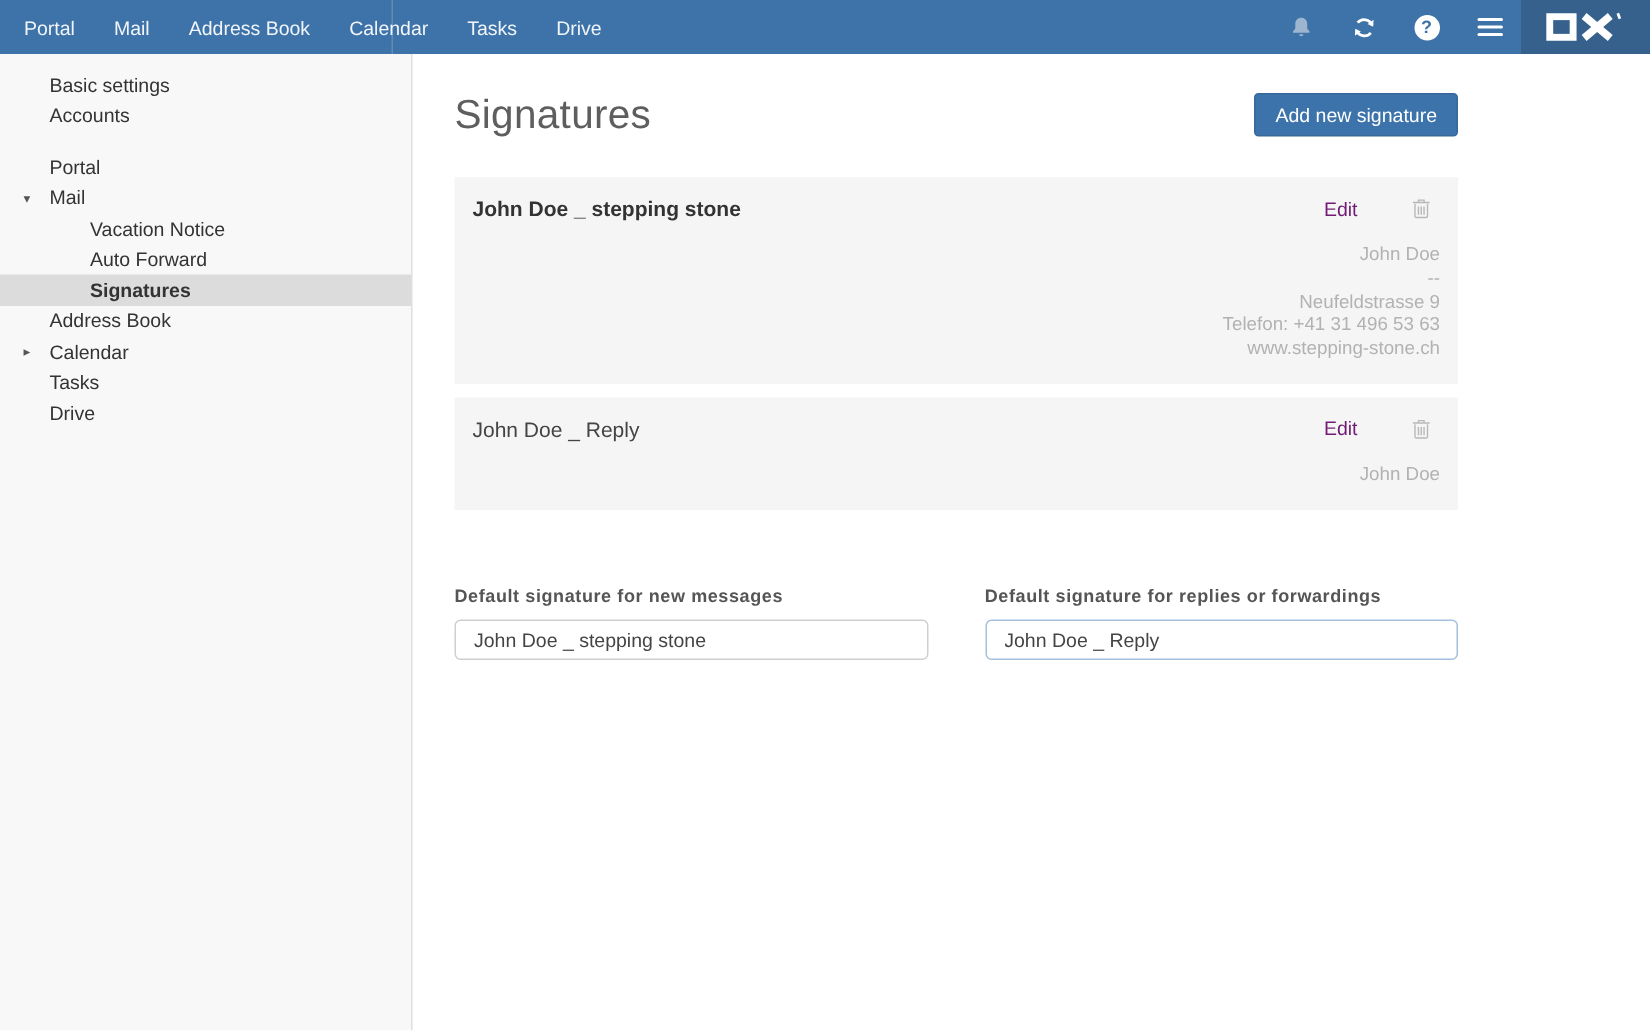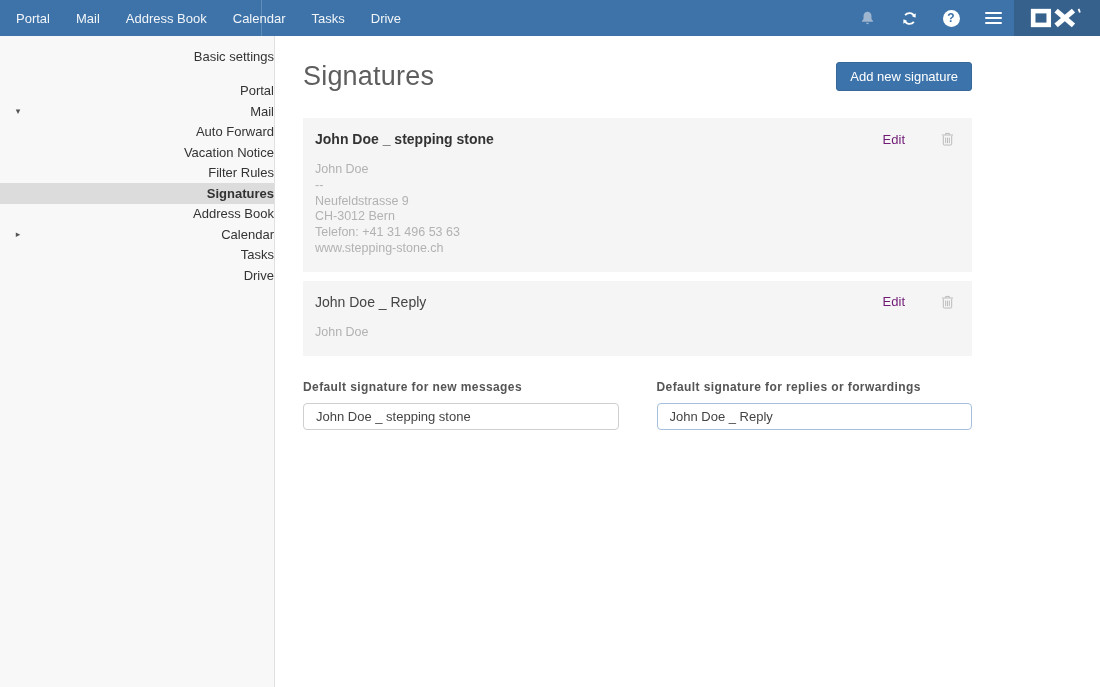--- a/index.html
+++ b/index.html
@@ -42,21 +42,21 @@
   
   .shell { display:flex; height:651px; }
 
   
   .sidebar {
     width:275px; background:#f8f8f8; border-right:1px solid #e0e0e0;
     padding-top:10px; font-size:13px; color:#333; flex-shrink:0;
   }
   .side-item {
     height:20.5px; display:flex; align-items:center; padding-left:33px;
-    cursor:pointer; position:relative; white-space:nowrap;justify-content:flex-end;
+    cursor:pointer; position:relative; white-space:nowrap;
   }
   .side-item.child { padding-left:60px; }
   .side-item.group-gap { margin-top:14px; }
   .side-item.selected { background:#dcdcdc; font-weight:bold; }
   .side-caret {
     position:absolute; left:13px; top:50%; transform:translateY(-50%);
     font-size:9px; color:#555; width:10px; text-align:center;
   }
 
   
@@ -76,23 +76,23 @@
   .sig-head { display:flex; align-items:center; }
   .sig-name { font-size:14px; color:#333; }
   .sig-name.bold { font-weight:bold; }
   .sig-name.normal { font-weight:normal; color:#444; }
   .edit-link {
     margin-left:auto; color:#701a75; font-size:13px; cursor:pointer; text-decoration:none;
   }
   .trash-btn { margin-left:36px; margin-right:6px; cursor:pointer; display:flex; align-items:center; }
   .trash-svg { width:13px; height:14px; display:block; }
   .sig-body { margin-top:15px; font-size:12.5px; line-height:15.8px; color:#b2b2b2; }
-  .sig-body .line { min-height:15.8px; white-space:pre; }
-
-  .defaults { display:flex; gap:38px; margin-top:24px;justify-content:space-between; }
+  .sig-body .line { min-height:15.8px; white-space:pre;text-align:right; }
+
+  .defaults { display:flex; gap:38px; margin-top:50px;justify-content:space-between; }
   .default-col { flex:1; }
   .default-label {
     font-size:12px; font-weight:bold; color:#555; letter-spacing:.4px; margin-bottom:9px;
     white-space:nowrap;
   }
   .default-select {
     width:100%; height:27px; border:1px solid #cfcfcf; border-radius:4px;
     background:#fff; font-size:13px; color:#444; padding:0 12px;
     font-family:inherit; outline:none;
   }
@@ -148,36 +148,36 @@
     </div>
   </div>
 </header>
 
 <div class="shell">
 
   <aside class="sidebar">
     <div class="side-item">
       <span>Basic settings</span>
     </div>
+    <div class="side-item">
+      <span>Accounts</span>
+    </div>
 
     <div class="side-item group-gap">
       <span>Portal</span>
     </div>
     <div class="side-item">
       <span class="side-caret">▾</span>
       <span>Mail</span>
     </div>
     <div class="side-item child">
+      <span>Vacation Notice</span>
+    </div>
+    <div class="side-item child">
       <span>Auto Forward</span>
-    </div>
-    <div class="side-item child">
-      <span>Vacation Notice</span>
-    </div>
-    <div class="side-item child">
-      <span>Filter Rules</span>
     </div>
     <div class="side-item child selected">
       <span>Signatures</span>
     </div>
     <div class="side-item">
       <span>Address Book</span>
     </div>
     <div class="side-item">
       <span class="side-caret">▸</span>
       <span>Calendar</span>
@@ -212,21 +212,20 @@
                 <line x1="7" y1="6" x2="7" y2="12"></line>
                 <line x1="9" y1="6" x2="9" y2="12"></line>
               </g>
             </svg>
           </span>
         </div>
         <div class="sig-body">
           <div class="line">John Doe</div>
           <div class="line">--</div>
           <div class="line">Neufeldstrasse 9</div>
-          <div class="line">CH-3012 Bern</div>
           <div class="line">Telefon: +41 31 496 53 63</div>
           <div class="line">www.stepping-stone.ch</div>
         </div>
       </section>
 
       <section class="sig-card">
         <div class="sig-head">
           <span class="sig-name normal">John Doe _ Reply</span>
           <a class="edit-link">Edit</a>
           <span class="trash-btn">

